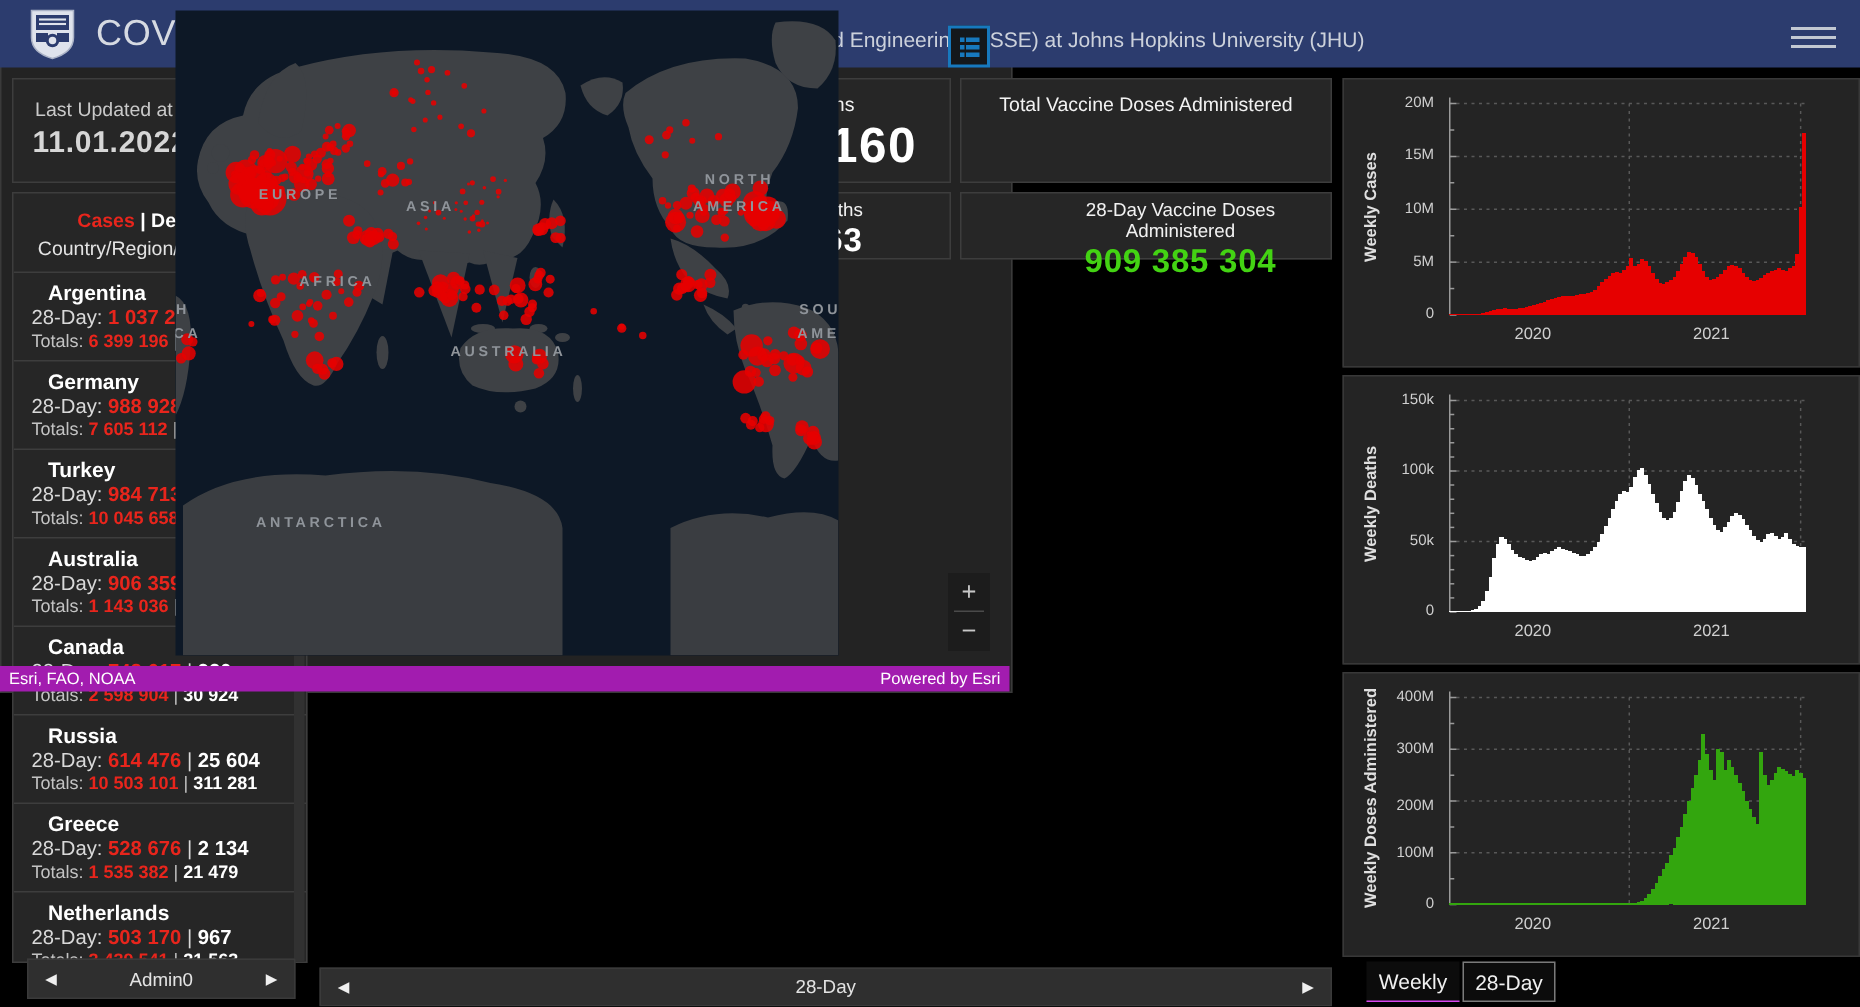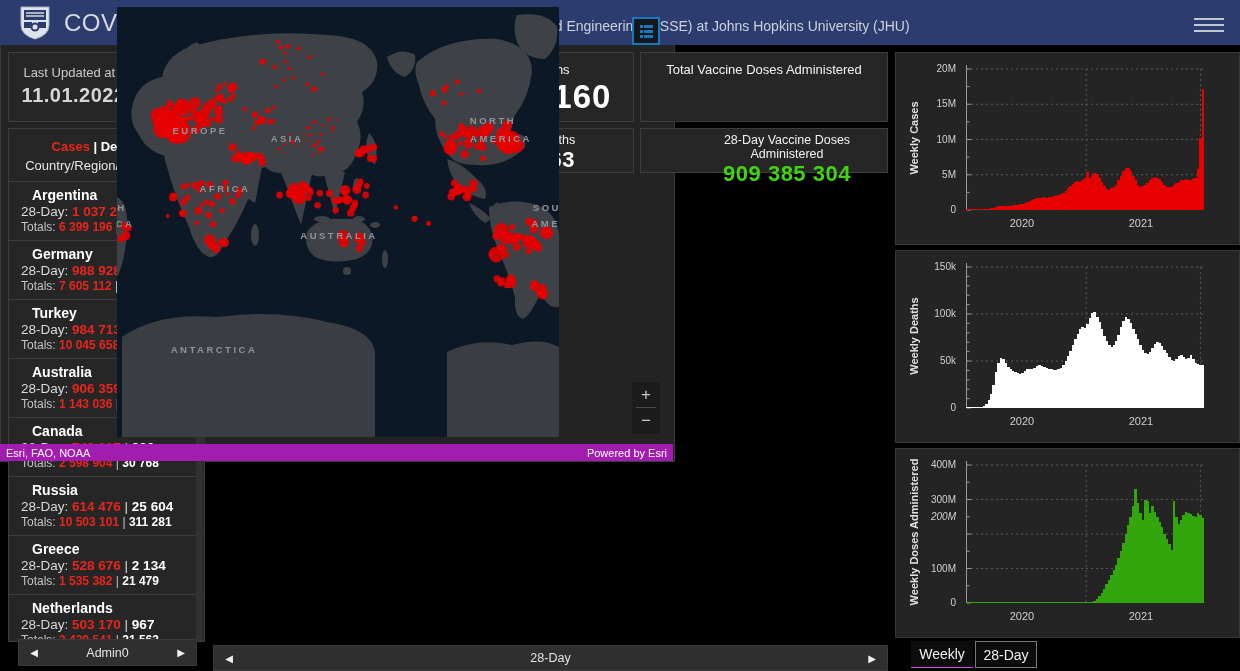--- a/index.html
+++ b/index.html
@@ -125,21 +125,21 @@
           <div class="l2">Totals: <span class="rv">10 045 658</span> | <span class="wv">83 843</span></div>
         </div>
         <div class="c-row">
           <div class="cname">Australia</div>
           <div class="l1">28-Day: <span class="rv">906 359</span> | <span class="wv">302</span></div>
           <div class="l2">Totals: <span class="rv">1 143 036</span> | <span class="wv">2 416</span></div>
         </div>
         <div class="c-row">
           <div class="cname">Canada</div>
           <div class="l1">28-Day: <span class="rv">748 617</span> | <span class="wv">930</span></div>
-          <div class="l2">Totals: <span class="rv">2 598 904</span> | <span class="wv">30 768</span></div>
+          <div class="l2">Totals: <span class="rv">2 598 904</span> | <span class="wv">30 924</span></div>
         </div>
         <div class="c-row">
           <div class="cname">Russia</div>
           <div class="l1">28-Day: <span class="rv">614 476</span> | <span class="wv">25 604</span></div>
           <div class="l2">Totals: <span class="rv">10 503 101</span> | <span class="wv">311 281</span></div>
         </div>
         <div class="c-row">
           <div class="cname">Greece</div>
           <div class="l1">28-Day: <span class="rv">528 676</span> | <span class="wv">2 134</span></div>
           <div class="l2">Totals: <span class="rv">1 535 382</span> | <span class="wv">21 479</span></div>
@@ -578,21 +578,21 @@
           <circle cx="297.5" cy="210.8" r="2.0" fill="#e60000" opacity="0.88"></circle>
           <circle cx="7.8" cy="219.2" r="4.0" fill="#e60000" opacity="0.88"></circle>
           <circle cx="3.8" cy="231.8" r="3.5" fill="#e60000" opacity="0.88"></circle>
           <circle cx="11.6" cy="220.9" r="3.1" fill="#e60000" opacity="0.88"></circle>
           <circle cx="8.8" cy="228.6" r="4.7" fill="#e60000" opacity="0.88"></circle>
         </svg>
       <div id="map-labels">
           <div class="map-label" style="left: 83px; top: 123px;">EUROPE</div>
           <div class="map-label" style="left: 170px; top: 131px;">ASIA</div>
           <div class="map-label" style="left: 376px; top: 113px;">NORTH</div>
-          <div class="map-label" style="left: 384px; top: 131px;">AMERICA</div>
+          <div class="map-label" style="left: 376px; top: 131px;">AMERICA</div>
           <div class="map-label" style="left: 108px; top: 181px;">AFRICA</div>
           <div class="map-label" style="left: 222px; top: 228px;">AUSTRALIA</div>
           <div class="map-label" style="left: 434px; top: 200px;">SOUT</div>
           <div class="map-label" style="left: 436px; top: 216px;">AMERI</div>
           <div class="map-label" style="left: 5px; top: 200px;">H</div>
           <div class="map-label" style="left: 8px; top: 216px;">CA</div>
           <div class="map-label" style="left: 97px; top: 342px;">ANTARCTICA</div>
         </div>
     </div>
     <div id="layer-btn">
@@ -876,21 +876,21 @@
         <rect x="228.38" y="111.88" width="2.70" height="45.12" fill="#ffffff" shape-rendering="crispEdges"></rect>
         <rect x="230.79" y="112.82" width="2.70" height="44.18" fill="#ffffff" shape-rendering="crispEdges"></rect>
         <rect x="233.19" y="113.76" width="2.70" height="43.24" fill="#ffffff" shape-rendering="crispEdges"></rect>
         <rect x="235.60" y="113.76" width="2.70" height="43.24" fill="#ffffff" shape-rendering="crispEdges"></rect>
       </svg>
     </div>
   <div class="chart-panel" style="top:448px;height:190px;">
       <div class="ylabel" style="top: 77px;">Weekly Doses Administered</div>
       <div class="ytick" style="left: 4px; top: 148px;">0</div>
       <div class="ytick" style="left: 4px; top: 113.5px;">100M</div>
-      <div class="ytick" style="left: 4px; top: 62px; font-style: italic;">200M</div>
+      <div class="ytick" style="left: 4px; top: 83px;">200M</div>
       <div class="ytick" style="left: 4px; top: 44.5px;">300M</div>
       <div class="ytick" style="left: 4px; top: 10px;">400M</div>
       <div class="xtick" style="left: 95.93px; top: 161px;">2020</div>
       <div class="xtick" style="left: 214.93px; top: 161px;">2021</div>
       <svg width="246" height="190" style="position:absolute;left:70px;top:0">
         <line x1="0" x2="238" y1="119.5" y2="119.5" stroke="#585858" stroke-dasharray="2,3" stroke-width="1"></line>
         <line x1="0" x2="238" y1="85" y2="85" stroke="#585858" stroke-dasharray="2,3" stroke-width="1"></line>
         <line x1="0" x2="238" y1="50.5" y2="50.5" stroke="#585858" stroke-dasharray="2,3" stroke-width="1"></line>
         <line x1="0" x2="238" y1="16" y2="16" stroke="#585858" stroke-dasharray="2,3" stroke-width="1"></line>
         <line x1="120.19" x2="120.19" y1="16" y2="154" stroke="#585858" stroke-dasharray="2,3" stroke-width="1"></line>

